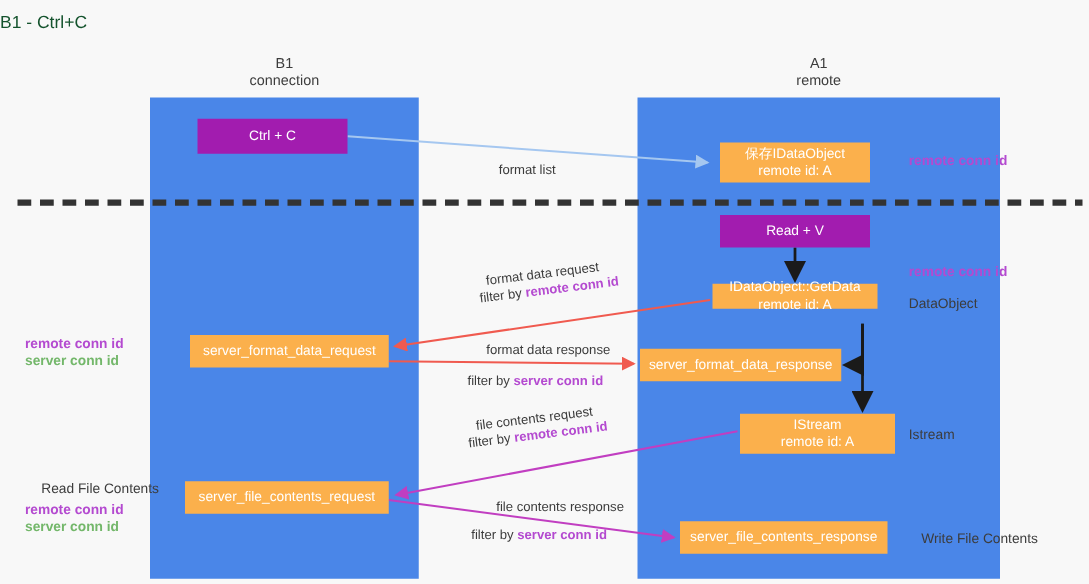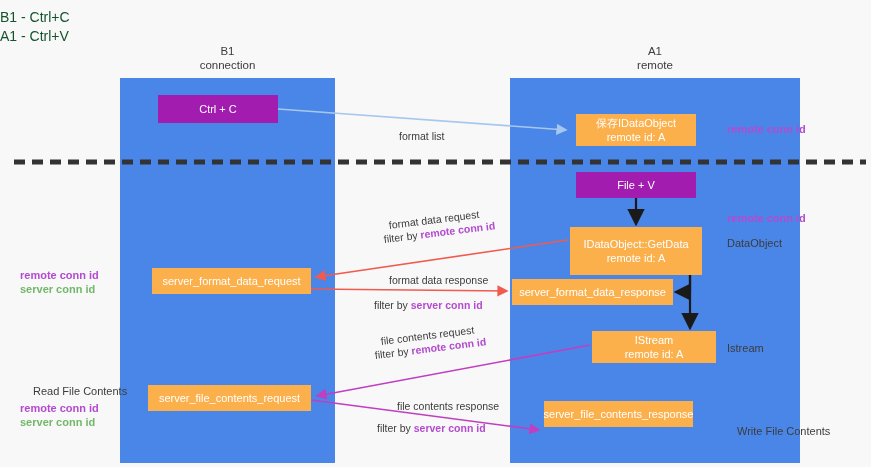--- a/index.html
+++ b/index.html
@@ -72,26 +72,26 @@
     line-height: 14px;
     box-sizing: border-box;
   }
   .box.green { background: #a21caf; }
   .box.orange { background: #fbb04c; text-align: right; }
   .box .sub { display: block; }
 
   #box-ctrl-c   { left: 158px; top: 95px;  width: 120px; height: 28px; }
   #box-dataobj  { left: 576px; top: 114px; width: 120px; height: 32px; }
   #box-ctrl-v   { left: 576px; top: 172px; width: 120px; height: 26px; }
-  #box-getdata  { left: 570px; top: 227px; width: 132px; height: 48px; }
+  #box-getdata  { left: 570px; top: 227px; width: 132px; height: 20px; }
   #box-sfdreq   { left: 152px; top: 268px; width: 159px; height: 26px; }
   #box-sfdresp  { left: 512px; top: 279px; width: 161px; height: 26px; }
   #box-istream  { left: 592px; top: 331px; width: 124px; height: 32px; }
   #box-sfcreq   { left: 148px; top: 385px; width: 163px; height: 26px; }
-  #box-sfcresp  { left: 544px; top: 401px; width: 149px; height: 26px; }
+  #box-sfcresp  { left: 544px; top: 417px; width: 166px; height: 26px; }
 
   
   .annot {
     position: absolute;
     font-size: 11px;
     line-height: 14px;
   }
   .annot .purple { color: #b44ad0; font-weight: bold; }
   .annot .green  { color: #73b76a; font-weight: bold; }
   .annot .plain  { color: #3c3c3c; }
@@ -126,21 +126,20 @@
   #lbl-fcresp-1     { left: 397px; top: 399px; }
   #lbl-fcresp-2     { left: 377px; top: 421px; }
 </style>
 </head>
 <body>
 
 <div class="canvas">
 
   <div id="diagram-title">
     <span>B1 - Ctrl+C</span>
-    <span>A1 - Ctrl+V</span>
   </div>
 
   <div class="lane-header" id="header-b1">
     <span class="l1">B1</span>
     <span class="l2">connection</span>
   </div>
   <div class="lane-header" id="header-a1">
     <span class="l1">A1</span>
     <span class="l2">remote</span>
   </div>
@@ -186,21 +185,21 @@
   <div class="box green" id="box-ctrl-c">
     <span>Ctrl + C</span>
   </div>
 
   <div class="box orange" id="box-dataobj">
     <span>保存IDataObject</span>
     <span class="sub">remote id: A</span>
   </div>
 
   <div class="box green" id="box-ctrl-v">
-    <span>File + V</span>
+    <span>Read + V</span>
   </div>
 
   <div class="box orange" id="box-getdata">
     <span>IDataObject::GetData</span>
     <span class="sub">remote id: A</span>
   </div>
 
   <div class="box orange" id="box-sfdreq">
     <span>server_format_data_request</span>
   </div>

